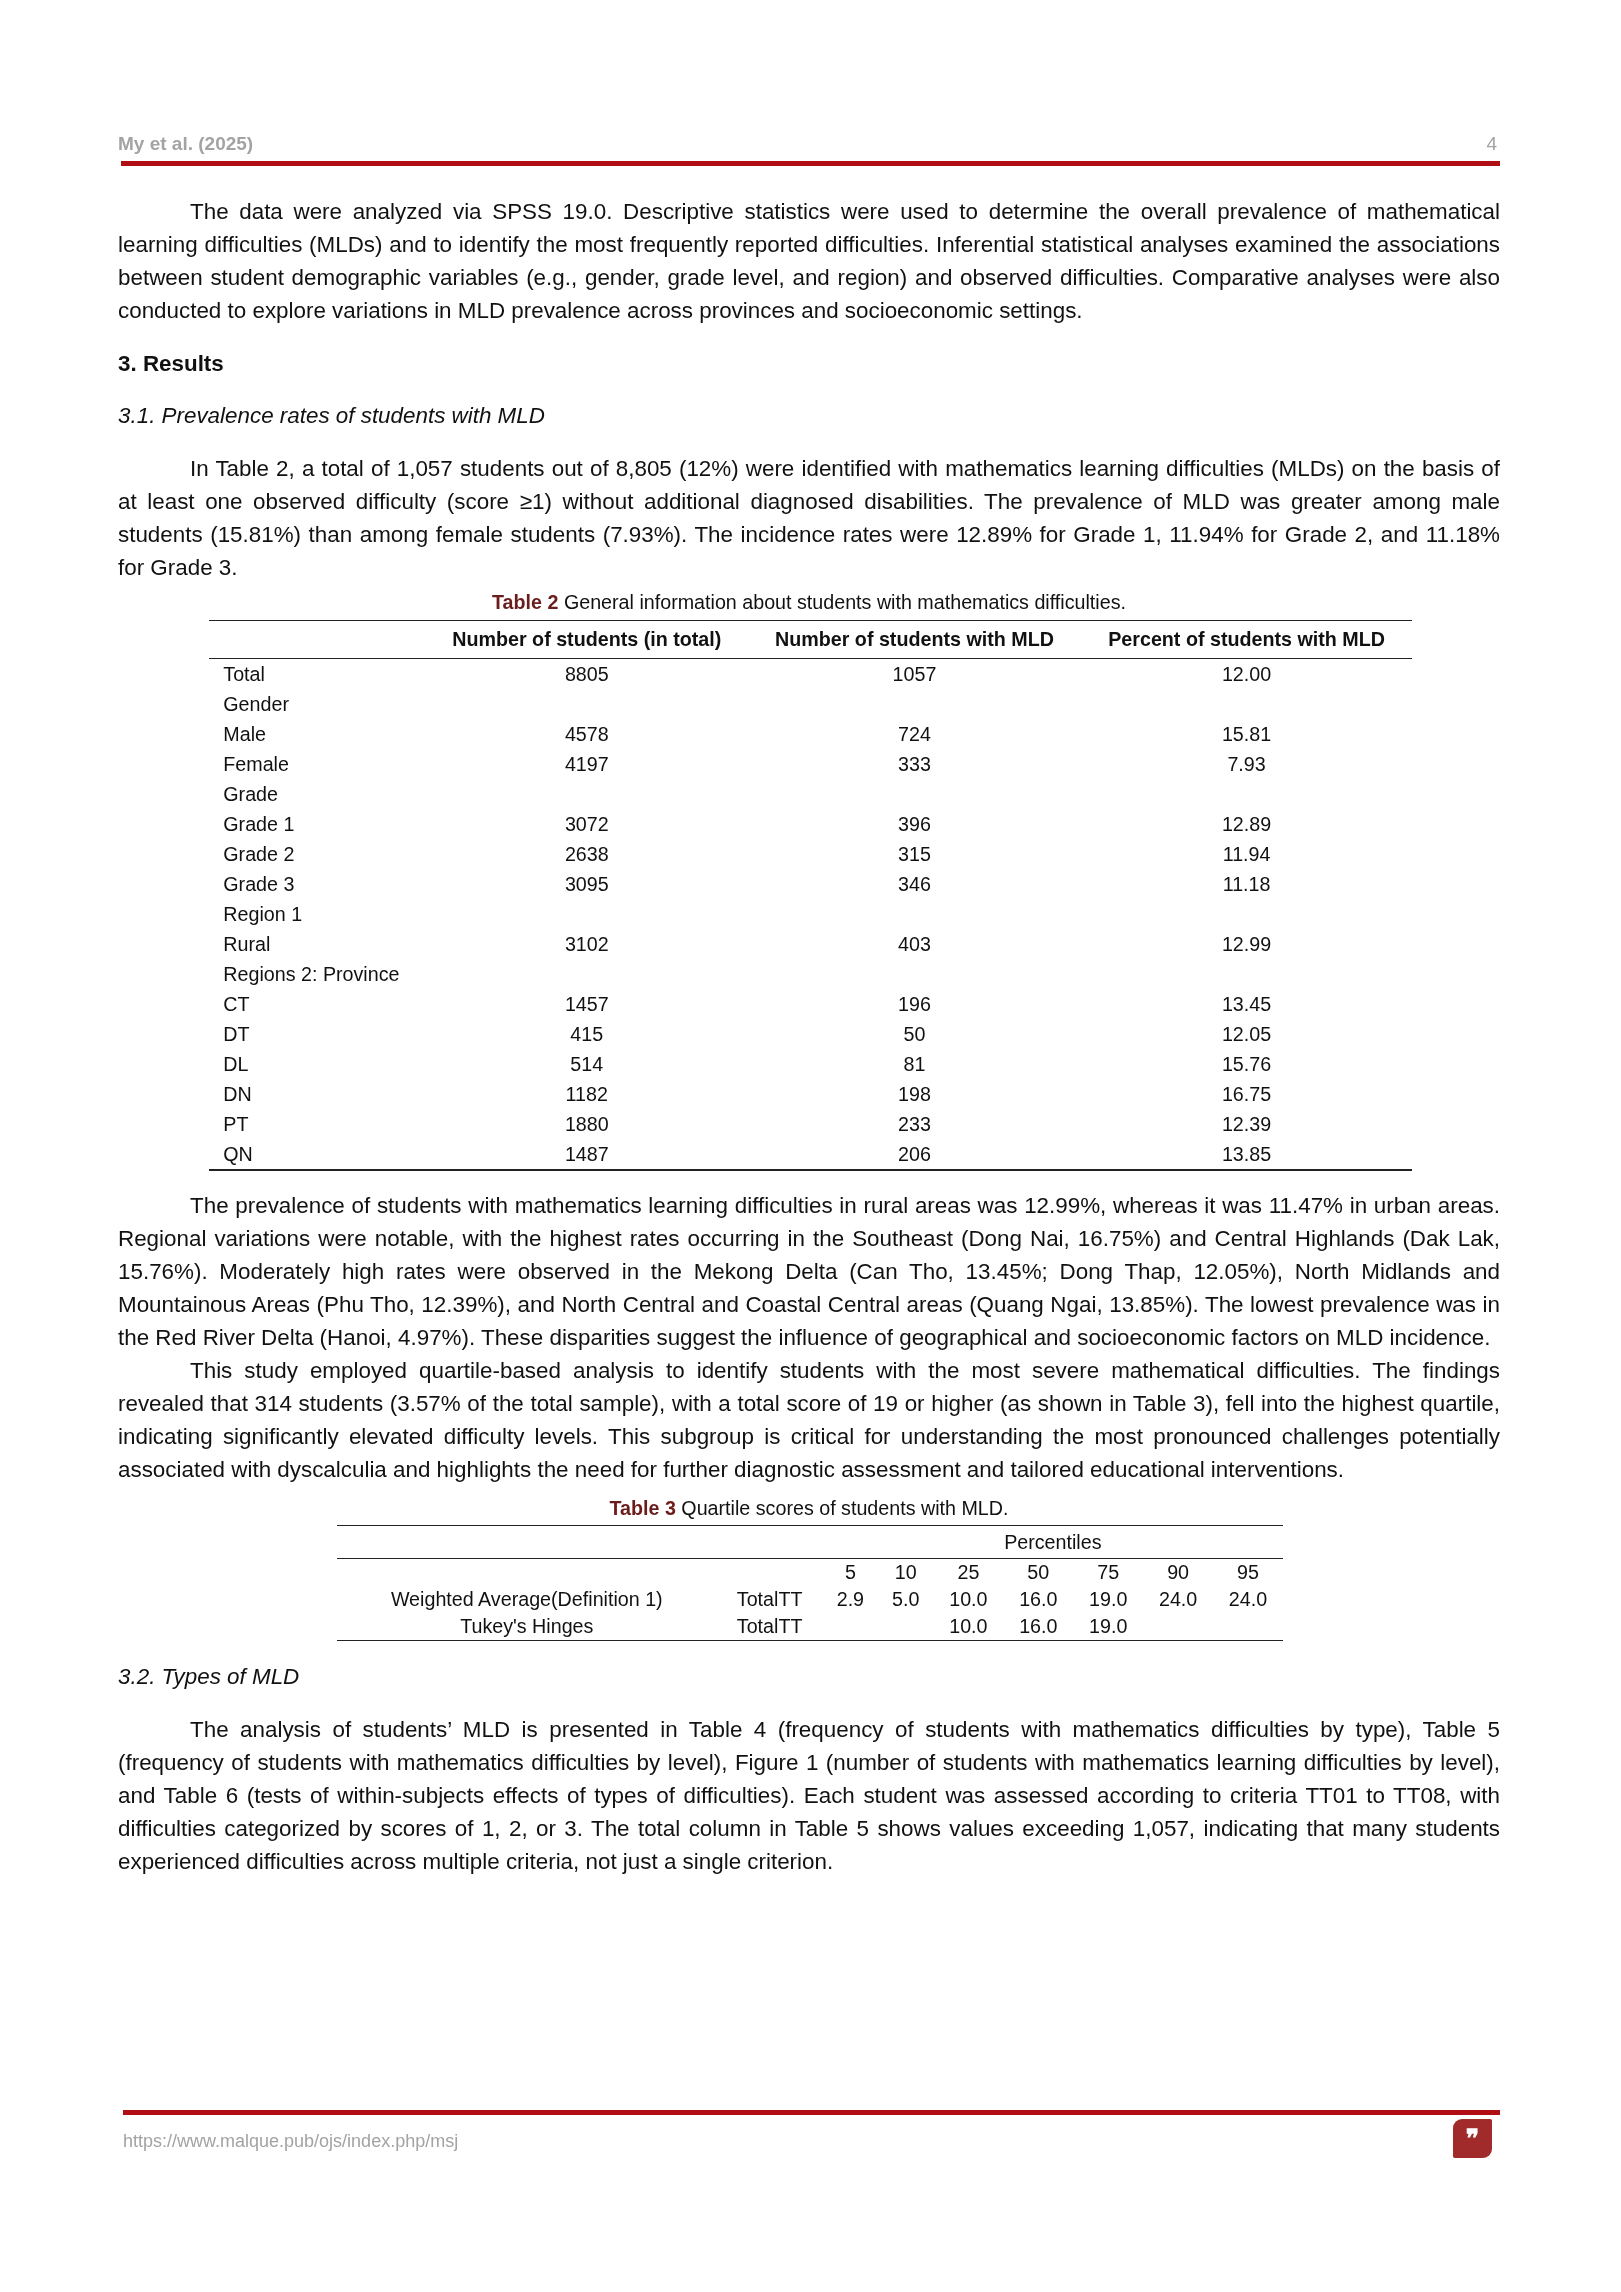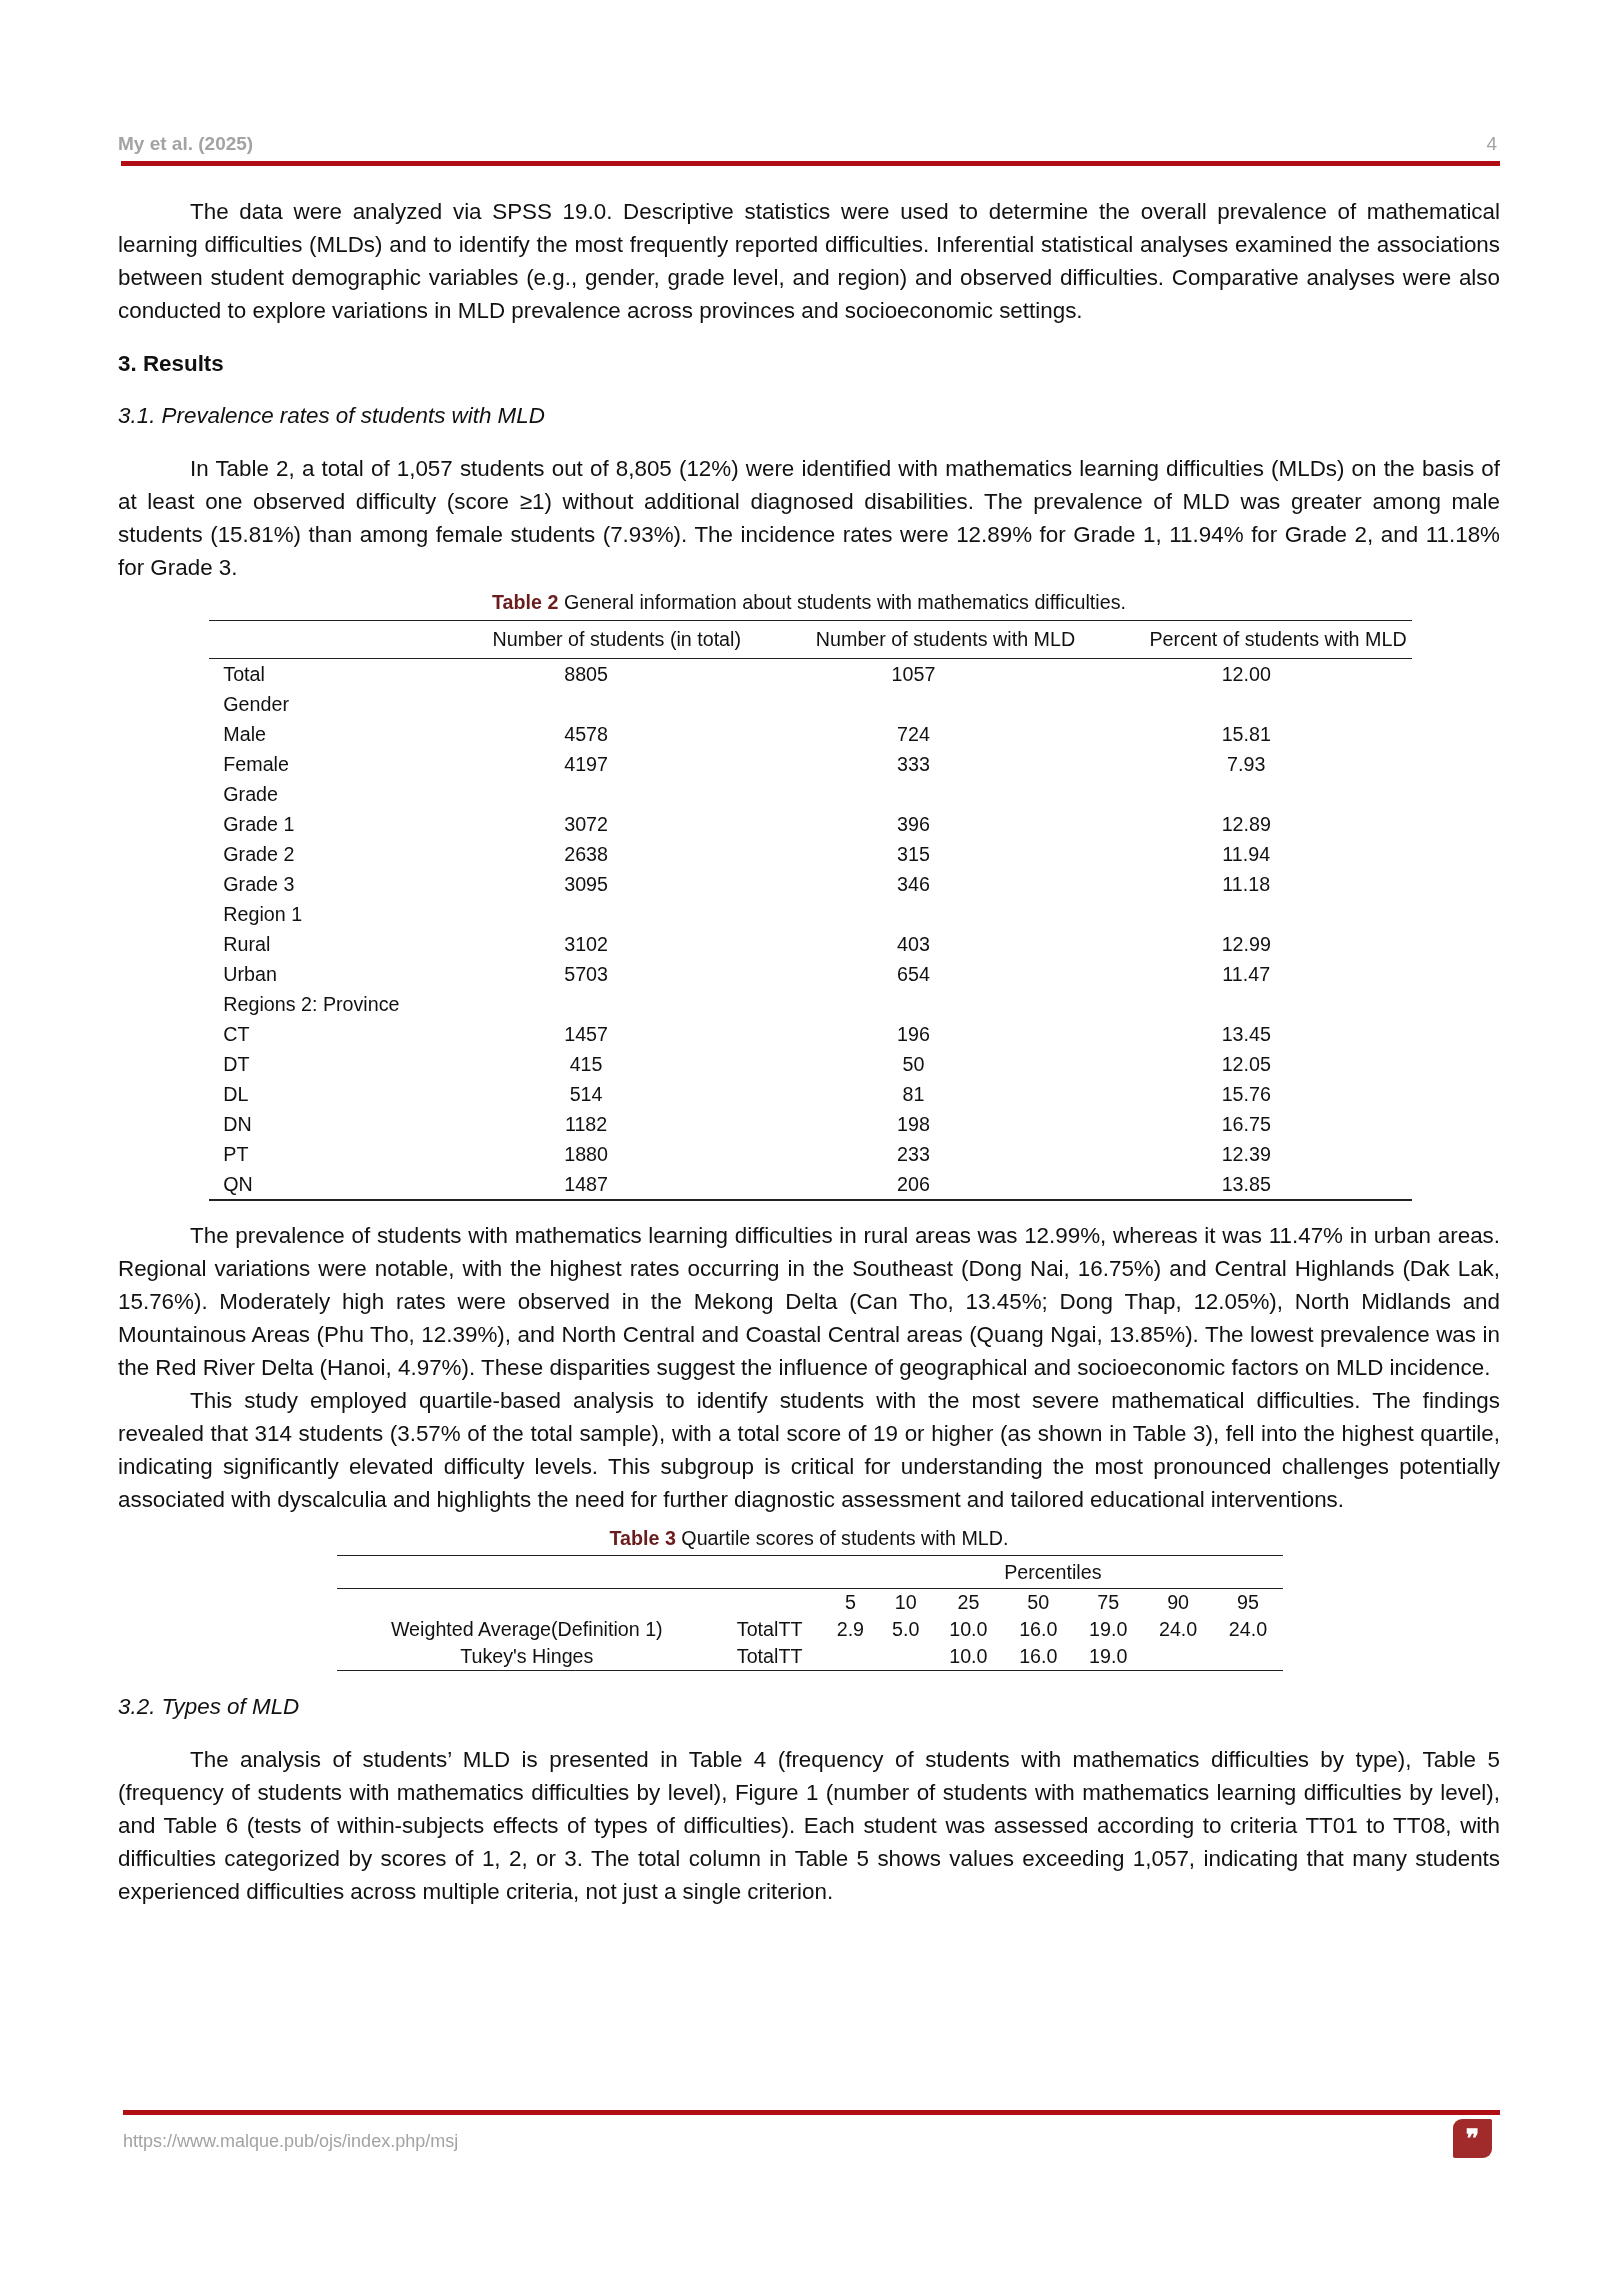--- a/index.html
+++ b/index.html
@@ -19,21 +19,21 @@
   .content { left:118px; width:1382px; top:195px; font-size:22.4px; line-height:33px; }
   .para { margin:0; text-align:justify; text-indent:72px; }
   .heading { margin:0; font-weight:bold; }
   .subheading { margin:0; font-style:italic; }
   .gap-m { height:19.7px; }
 
   .caption { text-align:center; font-size:19.7px; line-height:27px; margin:5.4px 0 3.6px 0; }
   .caption .lbl { color:#6b1c1c; font-weight:bold; }
 
   table.t2 { margin-left:91px; width:1203px; border-collapse:collapse; font-size:19.7px; }
-  table.t2 thead th { font-weight:normal; padding:1.8px 5.4px; border-top:1.8px solid #222; border-bottom:1.8px solid #222; white-space:nowrap;text-align:right; }
+  table.t2 thead th { font-weight:bold; padding:1.8px 5.4px; border-top:1.8px solid #222; border-bottom:1.8px solid #222; white-space:nowrap; }
   table.t2 td { padding:0 14.3px; line-height:30px; height:30px; }
   table.t2 td.num { text-align:center; }
   table.t2 tbody tr:last-child td { border-bottom:2.7px double #222; }
 
   table.t3 { margin-left:219px; width:946px; border-collapse:collapse; font-size:19.7px; }
   table.t3 td, table.t3 th { font-weight:normal; line-height:27px; padding:0 7.2px; text-align:center; white-space:nowrap;margin-top:46px; }
   table.t3 tr.r-top th { border-top:1.8px solid #222; border-bottom:1.8px solid #222; padding-top:2.7px; padding-bottom:1.8px; }
   table.t3 tr.r-last td { border-bottom:1.8px solid #222;text-align:center; }
 </style>
 </head>
@@ -117,26 +117,20 @@
           <td>Region 1</td>
           <td class="num"></td>
           <td class="num"></td>
           <td class="num"></td>
         </tr>
         <tr>
           <td>Rural</td>
           <td class="num">3102</td>
           <td class="num">403</td>
           <td class="num">12.99</td>
-        </tr>
-        <tr>
-          <td>Urban</td>
-          <td class="num">5703</td>
-          <td class="num">654</td>
-          <td class="num">11.47</td>
         </tr>
         <tr>
           <td>Regions 2: Province</td>
           <td class="num"></td>
           <td class="num"></td>
           <td class="num"></td>
         </tr>
         <tr>
           <td>CT</td>
           <td class="num">1457</td>

